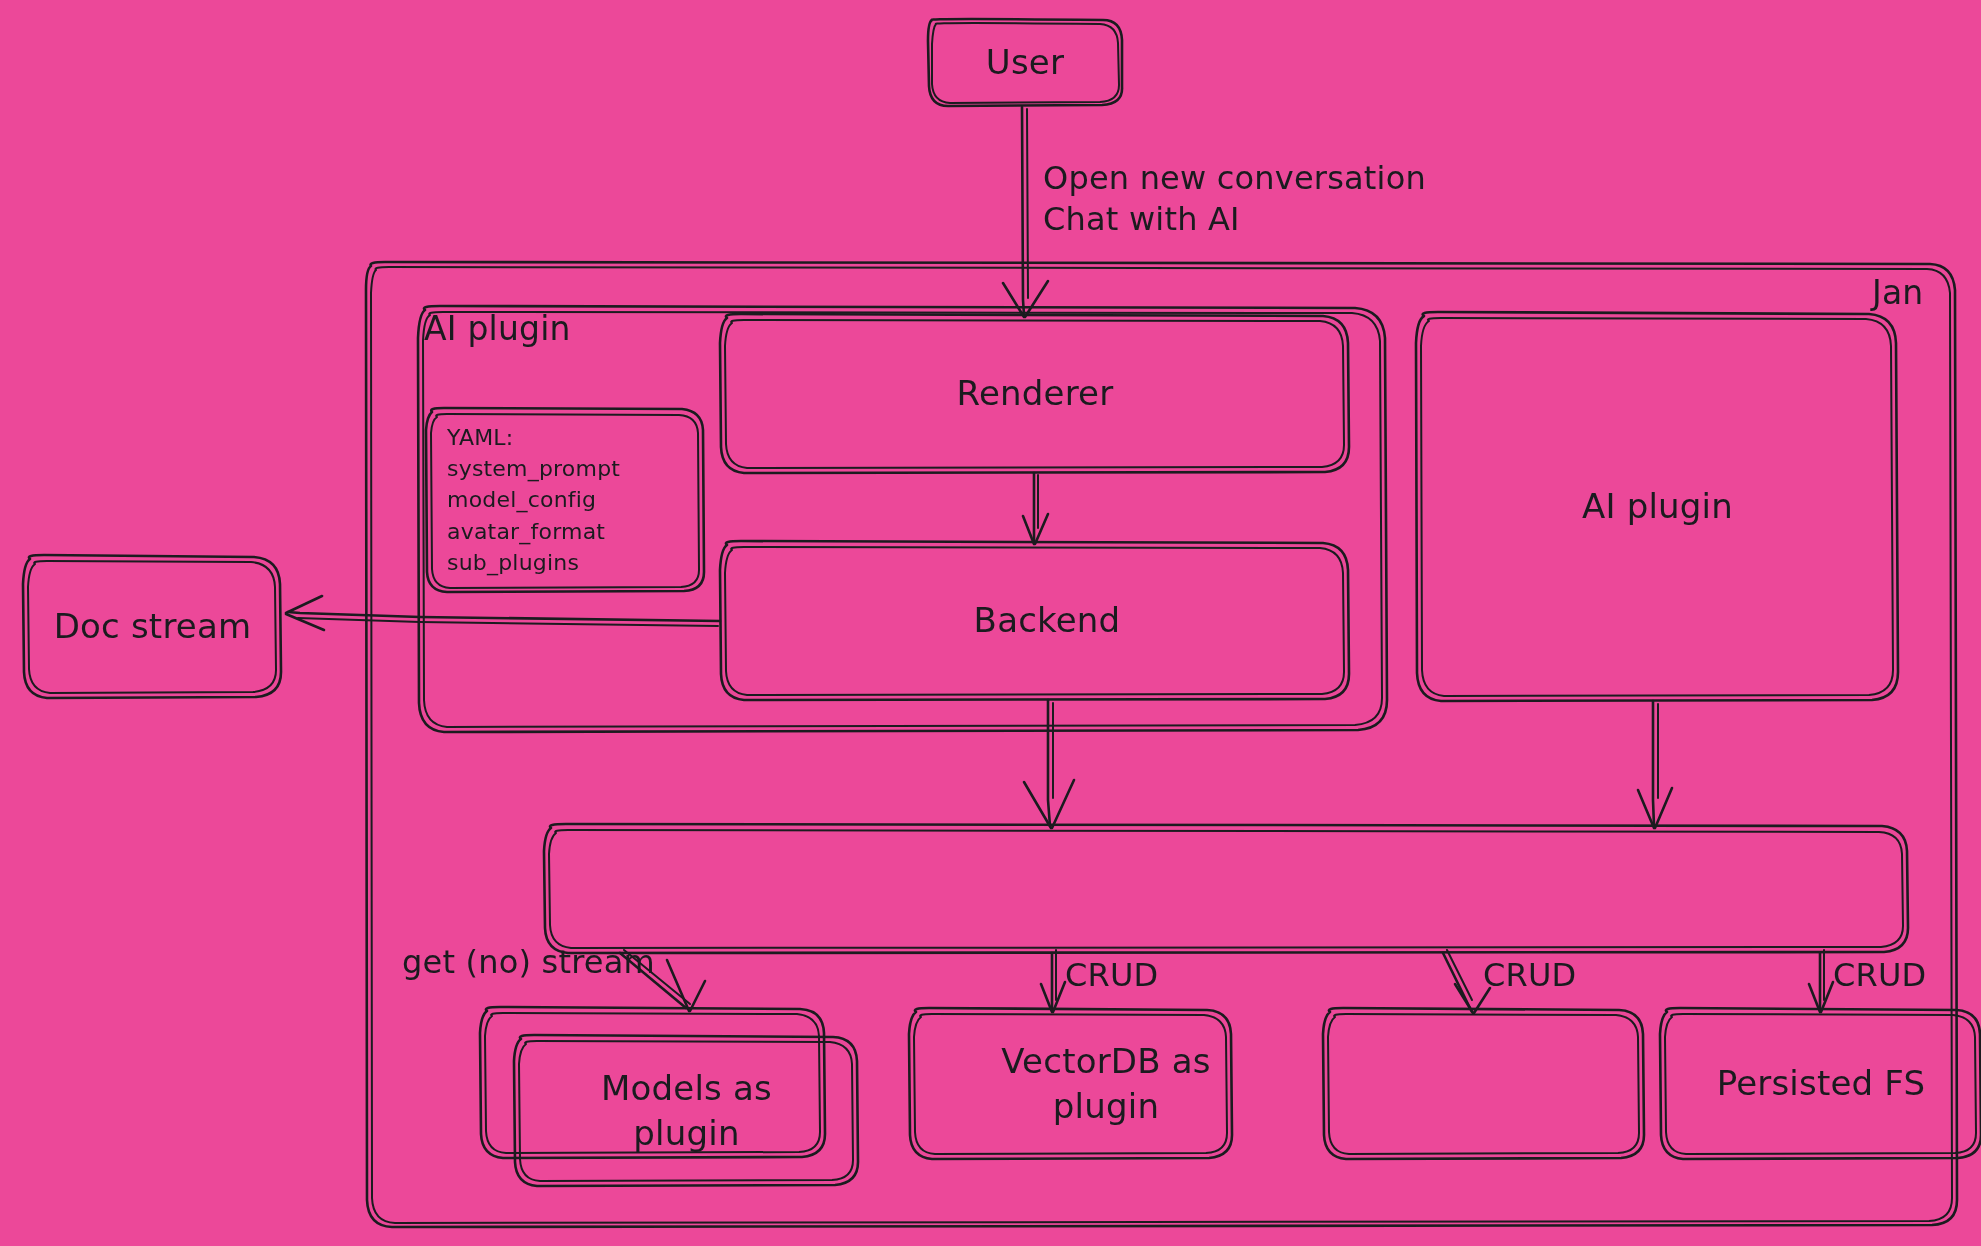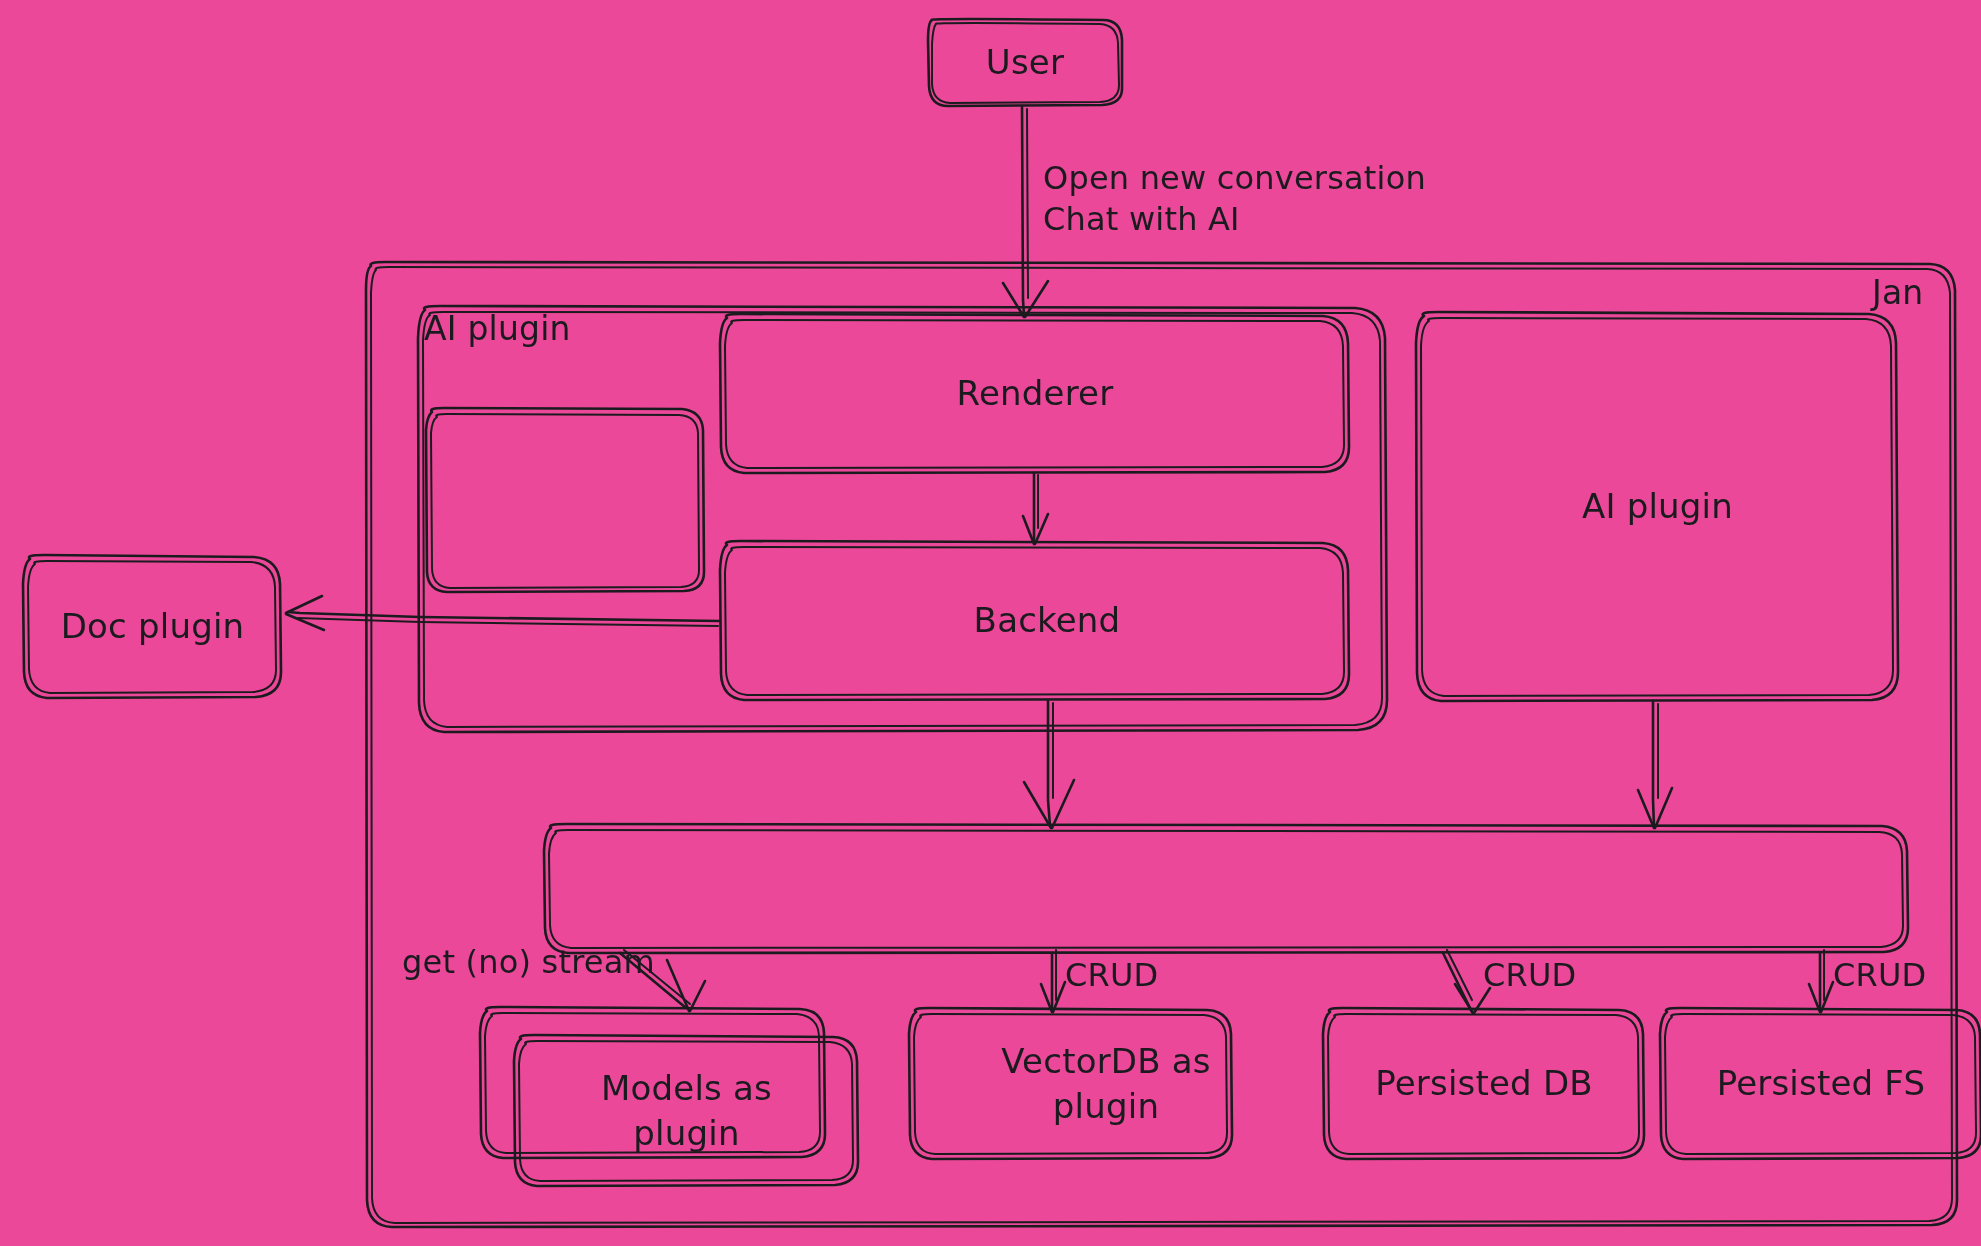--- a/index.html
+++ b/index.html
@@ -197,37 +197,41 @@
     </g>
 
   </svg>
 
   <div class="lbl node-label centered" style="left:928px; top:20px; width:194px; height:86px;">User</div>
 
   <div class="lbl group-label" style="left:1872px; top:272px; width:90px; text-align:left;">Jan</div>
 
   <div class="lbl group-label" style="left:424px; top:308px; width:230px; text-align:left;">AI plugin</div>
 
+  <div class="lbl yaml-label" style="left:447px; top:422px; width:250px;">YAML:
+system_prompt
+model_config
+avatar_format
+sub_plugins</div>
 
   <div class="lbl node-label centered" style="left:721px; top:315px; width:628px; height:157px;">Renderer</div>
 
   <div class="lbl node-label centered" style="left:721px; top:542px; width:628px; height:157px;margin-left:12px;">Backend</div>
 
   <div class="lbl node-label centered" style="left:1417px; top:313px; width:481px; height:387px;">AI plugin</div>
 
-  <div class="lbl node-label centered" style="left:24px; top:556px; width:257px; height:141px;">Doc plugin</div>
+  <div class="lbl node-label centered" style="left:24px; top:556px; width:257px; height:141px;">Doc stream</div>
 
 
   <div class="lbl node-label two-line centered" style="left:515px; top:1036px; width:343px; height:149px; white-space:pre-line;">Models as
 plugin</div>
 
   <div class="lbl node-label two-line centered" style="left:910px; top:1009px; width:368px; height:149px; white-space:pre-line;padding-left:12px;">VectorDB as
 plugin</div>
 
-  <div class="lbl node-label centered" style="left:1324px; top:1009px; width:320px; height:149px;">Persisted DB</div>
 
   <div class="lbl node-label centered" style="left:1661px; top:1009px; width:320px; height:149px;">Persisted FS</div>
 
   <div class="lbl edge-label" style="left:1043px; top:158px; width:500px; white-space:pre-line;">Open new conversation
 Chat with AI</div>
 
   <div class="lbl edge-label" style="left:366px; top:942px; width:330px;padding-left:36px;">get (no) stream</div>
 
   <div class="lbl edge-label" style="left:1065px; top:955px; width:140px;">CRUD</div>
 

